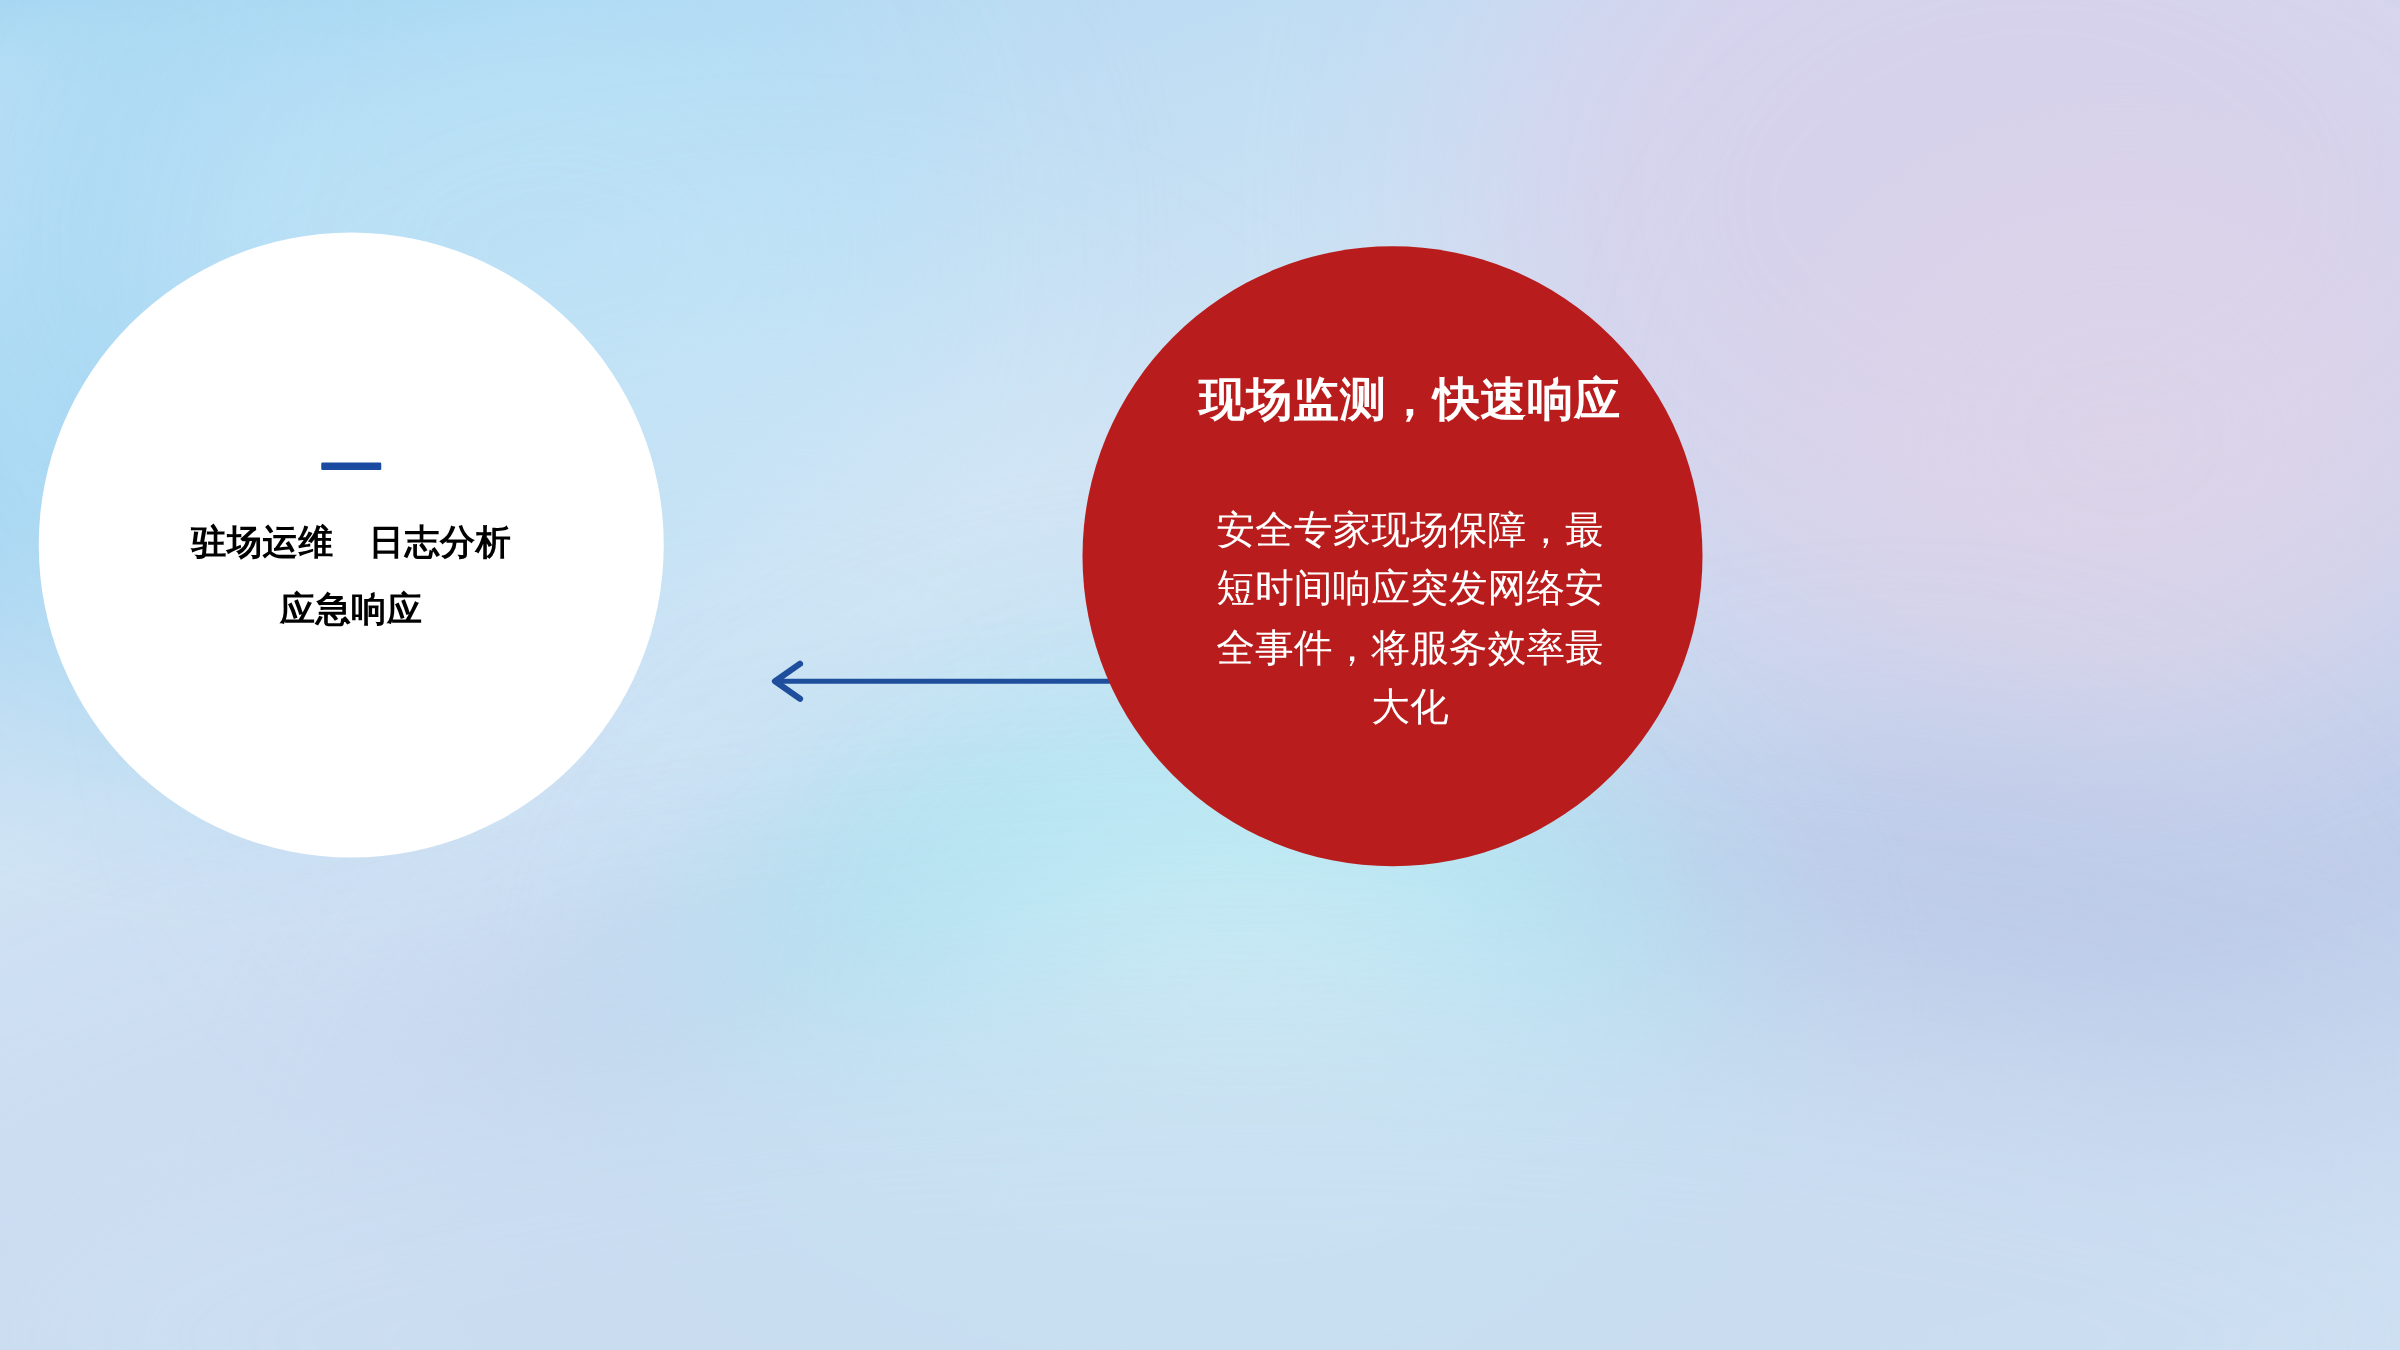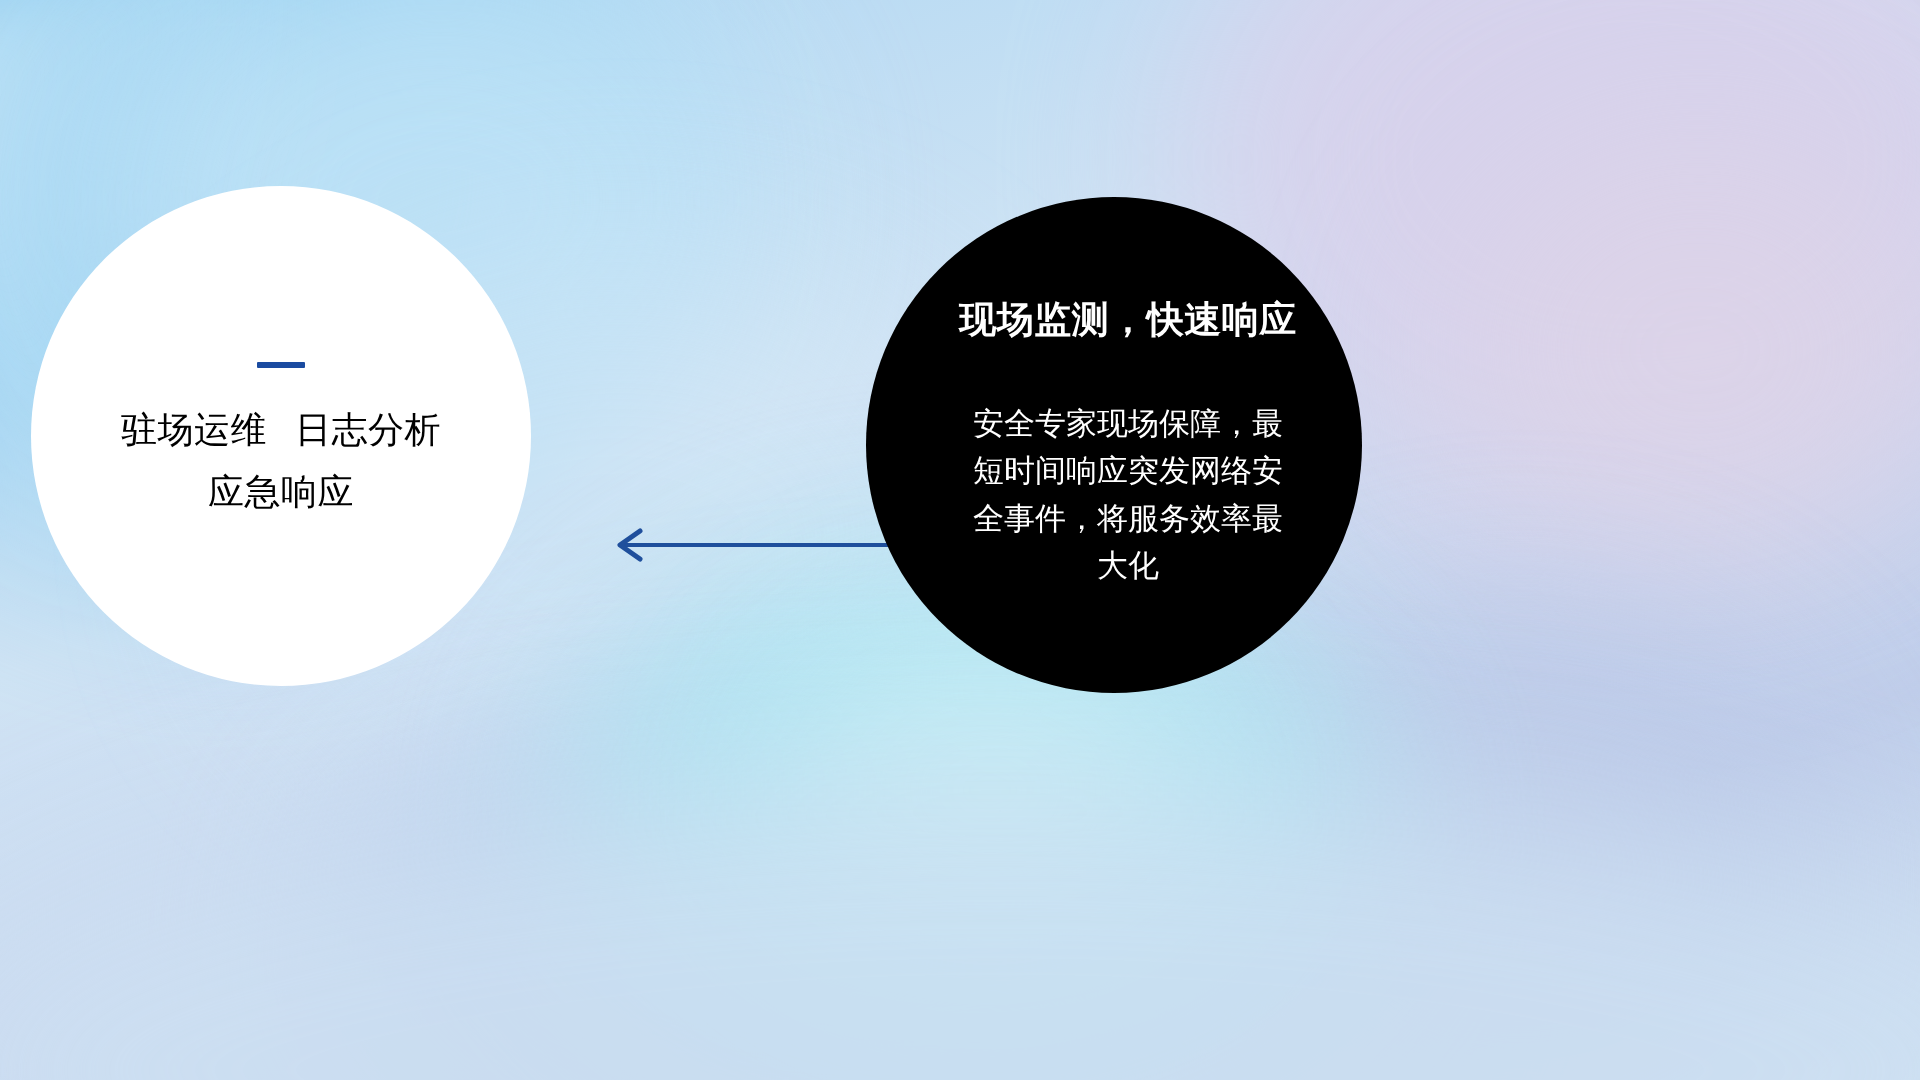--- a/index.html
+++ b/index.html
@@ -33,27 +33,27 @@
   
   .circle{position:absolute;border-radius:50%;display:flex;flex-direction:column;
           align-items:center;justify-content:center;box-sizing:border-box;}
 
   #circle-left{
     left:31px;top:186px;width:500px;height:500px;background:#ffffff;
   }
   .left-dash{width:48px;height:6px;background:#1a4ba0;border-radius:1px;margin-bottom:44px;}
   .left-lines{display:flex;flex-direction:column;align-items:center;gap:26px;}
   .left-line{
-    font-size:36px;font-weight:400;color:#000000;letter-spacing:.5px;white-space:nowrap;
+    font-size:28px;font-weight:700;color:#000000;letter-spacing:.5px;white-space:nowrap;
     line-height:1;
   }
   .left-line .gap{display:inline-block;width:28px;}
 
   #circle-mid{
-    left:866px;top:197px;width:496px;height:496px;background:#000000;
+    left:866px;top:197px;width:496px;height:496px;background:#b91c1c;
   }
   .mid-inner{width:400px;text-align:center;transform:translateX(14px);}
   .mid-title{
     font-size:37px;font-weight:700;color:#ffffff;line-height:1;letter-spacing:.5px;
     white-space:nowrap;
   }
   .mid-body{
     margin-top:62px;font-size:31px;color:#ffffff;line-height:1.52;font-weight:400;
     width:310px;margin-left:auto;margin-right:auto;text-align:center;
   }

